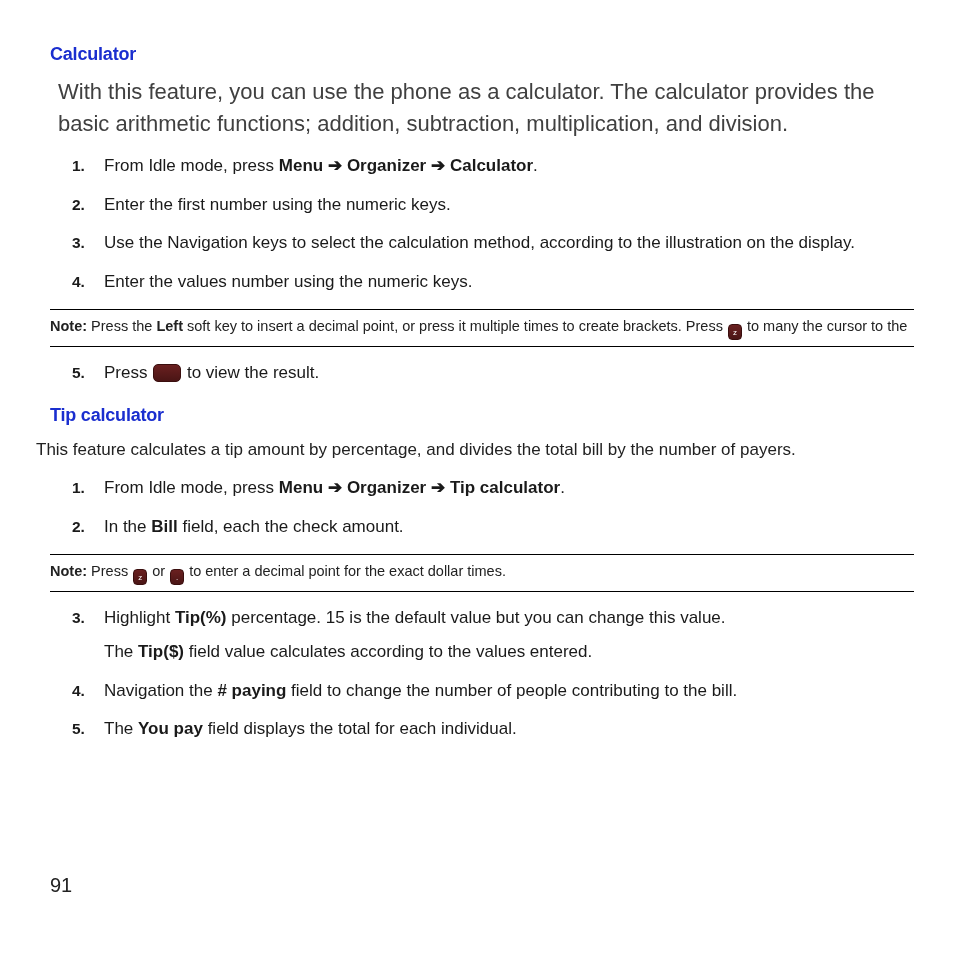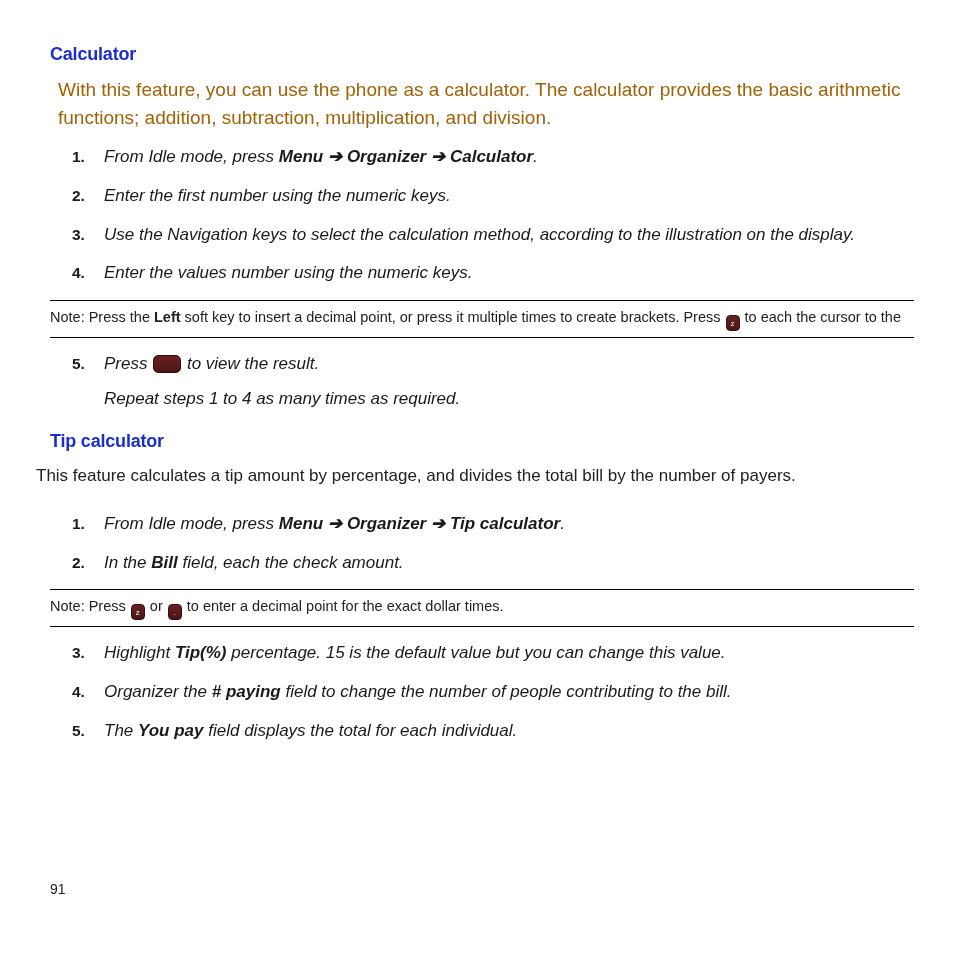--- a/index.html
+++ b/index.html
@@ -15,50 +15,50 @@
     }
     .section-heading {
       font-family: Arial, Helvetica, sans-serif;
       font-weight: 900;
       font-size: 18px;
       color: #1a2ecf;
       margin-bottom: 10px;
       letter-spacing: -0.2px;
     }
     .intro {
-      font-size: 19px;
+      font-size: 22px;
       margin-left: 8px;
       margin-bottom: 14px;
       line-height: 1.45;
-      color: #a16207;
+      color: #404040;
     }
     .intro2 {
       font-size: 17px;
       margin-left: -14px;
-      margin-bottom: 24px;
+      margin-bottom: 14px;
       line-height: 1.45;
       color: #222;
     }
     ol.steps { list-style: none; margin-left: 22px; }
     ol.steps > li { display: flex; margin-bottom: 14px; font-size: 17px; line-height: 1.45; }
     ol.steps > li .num { font-weight: 700; min-width: 32px; font-size: 15.5px; padding-top:1px; }
-    ol.steps > li .body { flex: 1; font-style: italic; }
+    ol.steps > li .body { flex: 1; }
     .body b { font-weight: 700; }
     .arrow { font-weight: 700; }
     .note-block {
       margin-top: 6px;
       margin-bottom: 6px;
       border-top: 1px solid #000;
       border-bottom: 1px solid #000;
       padding: 6px 0 6px 0;
       font-size: 14.5px;
       line-height: 1.45;
       color: #222;
     }
-    .note-block .note-label { font-weight: 400; }
+    .note-block .note-label { font-weight: 700; }
     .note-indent { padding-left: 40px; display: block; }
     .note-line { display: inline; }
     .key-icon {
       display: inline-block;
       width: 18px;
       height: 18px;
       border-radius: 4px;
       vertical-align: -4px;
       margin: 0 1px;
       background: linear-gradient(180deg,#6a2020 0%, #4a1515 100%);
@@ -68,21 +68,21 @@
       text-align: center;
       line-height: 18px;
       position: relative;
     }
     .key-icon.small { width: 14px; height: 16px; line-height: 15px; font-size:8px;}
     .key-icon.wide { width: 28px; height: 18px; border-radius: 5px; }
     .page-num {
       position: absolute;
       left: 50px;
       bottom: 55px;
-      font-size: 14px;
+      font-size: 20px;
       color: #222;
     }
     .repeat { margin-top: 10px; }
   </style>
 </head>
 <body>
 
 <h3 class="section-heading">Calculator</h3>
 <p class="intro">With this feature, you can use the phone as a calculator. The calculator provides the basic arithmetic functions; addition, subtraction, multiplication, and division.</p>
 
@@ -102,30 +102,29 @@
     <span class="body">Use the Navigation keys to select the calculation method, according to the illustration on the display.</span>
   </li>
   <li>
     <span class="num">4.</span>
     <span class="body">Enter the values number using the numeric keys.</span>
   </li>
 </ol>
 
 <div class="note-block">
   <span class="note-line">
-    <span class="note-label">Note:</span><span> Press the </span><b>Left</b><span> soft key to insert a decimal point, or press it multiple times to create brackets. Press </span><span class="key-icon small">z</span><span> to each the cursor to the </span>
+    <span class="note-label">Note:</span><span> Press the </span><b>Left</b><span> soft key to insert a decimal point, or press it multiple times to create brackets. Press </span><span class="key-icon small">z</span><span> to many the cursor to the </span>
   </span>
 </div>
 
 <ol class="steps" style="margin-top:14px;">
   <li>
     <span class="num">5.</span>
     <span class="body">
       <span>Press </span><span class="key-icon wide"></span><span> to view the result.</span>
-      <div class="repeat">Repeat steps 1 to 4 as many times as required.</div>
     </span>
   </li>
 </ol>
 
 <h3 class="section-heading" style="margin-top:18px;">Tip calculator</h3>
 <p class="intro2">This feature calculates a tip amount by percentage, and divides the total bill by the number of payers.</p>
 
 <ol class="steps">
   <li>
     <span class="num">1.</span>
@@ -143,26 +142,27 @@
 
 <div class="note-block">
   <span class="note-label">Note:</span><span> Press </span><span class="key-icon small">z</span><span> or </span><span class="key-icon small">.</span><span> to enter a decimal point for the exact dollar times.</span>
 </div>
 
 <ol class="steps" style="margin-top:14px;">
   <li>
     <span class="num">3.</span>
     <span class="body">
       <span>Highlight </span><b>Tip(%)</b><span> percentage. 15 is the default value but you can change this value.</span>
+      <div class="repeat"><span>The </span><b>Tip($)</b><span> field value calculates according to the values entered.</span></div>
     </span>
   </li>
   <li>
     <span class="num">4.</span>
     <span class="body">
-      <span>Organizer the </span><b># paying</b><span> field to change the number of people contributing to the bill.</span>
+      <span>Navigation the </span><b># paying</b><span> field to change the number of people contributing to the bill.</span>
     </span>
   </li>
   <li>
     <span class="num">5.</span>
     <span class="body">
       <span>The </span><b>You pay</b><span> field displays the total for each individual.</span>
     </span>
   </li>
 </ol>
 

